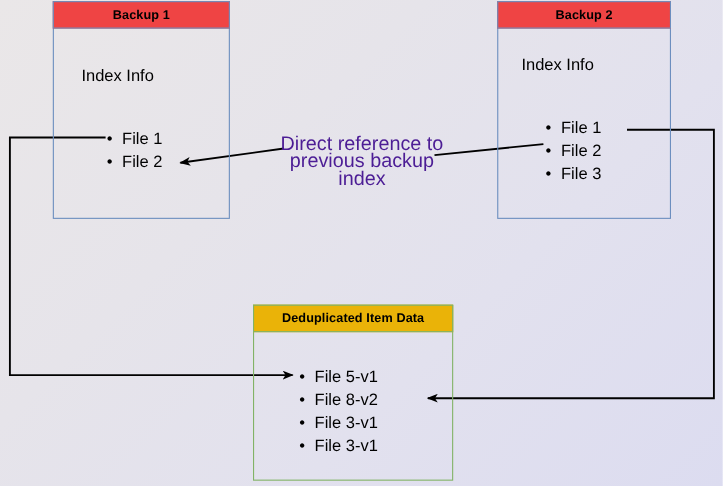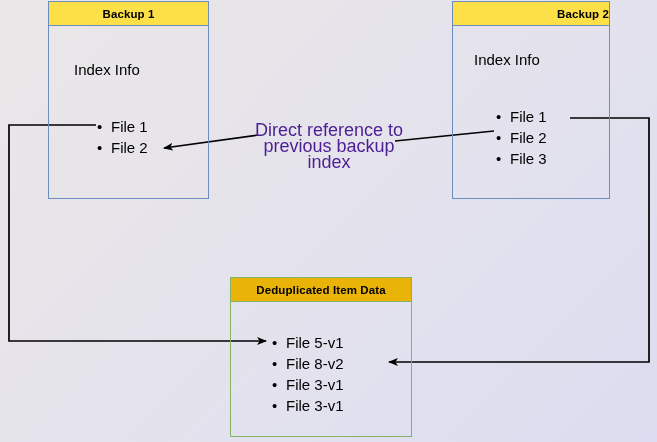--- a/index.html
+++ b/index.html
@@ -31,21 +31,21 @@
     box-sizing: border-box;
     border: 1.6px solid;
     text-align: center;
     font-weight: bold;
     font-size: 11.5px;
     line-height: 24px;
     color: #000;
     letter-spacing: .1px;
   }
   .box-blue { border-color: #6c8ebf; }
-  .hdr-blue { border-color: #6c8ebf; background: #fde047; }
+  .hdr-blue { border-color: #6c8ebf; background: #ef4444; }
   .box-green { border-color: #82b366; }
   .hdr-green { border-color: #82b366; background: #eab308; }
 
   .box-title {
     position: absolute;
     font-size: 15px;
     color: #000;
     white-space: nowrap;
   }
   .item-list {
@@ -108,21 +108,21 @@
 
   <div class="box box-blue" style="left:48px; top:1px; width:161px; height:198px;"></div>
   <div class="box-header hdr-blue" style="left:48px; top:1px; width:161px; height:25px;">Backup 1</div>
   <div class="box-title" style="left:74px; top:61px;">Index Info</div>
   <ul class="item-list" style="left:97px; top:116px;">
     <li>File 1</li>
     <li>File 2</li>
   </ul>
 
   <div class="box box-blue" style="left:452px; top:1px; width:158px; height:198px;"></div>
-  <div class="box-header hdr-blue" style="left:452px; top:1px; width:158px; height:25px;text-align:right;">Backup 2</div>
+  <div class="box-header hdr-blue" style="left:452px; top:1px; width:158px; height:25px;">Backup 2</div>
   <div class="box-title" style="left:474px; top:51px;">Index Info</div>
   <ul class="item-list" style="left:496px; top:106px;">
     <li>File 1</li>
     <li>File 2</li>
     <li>File 3</li>
   </ul>
 
   <div class="box box-green" style="left:230px; top:277px; width:182px; height:160px;"></div>
   <div class="box-header hdr-green" style="left:230px; top:277px; width:182px; height:25px;">Deduplicated Item Data</div>
   <ul class="item-list" style="left:272px; top:332px;">

